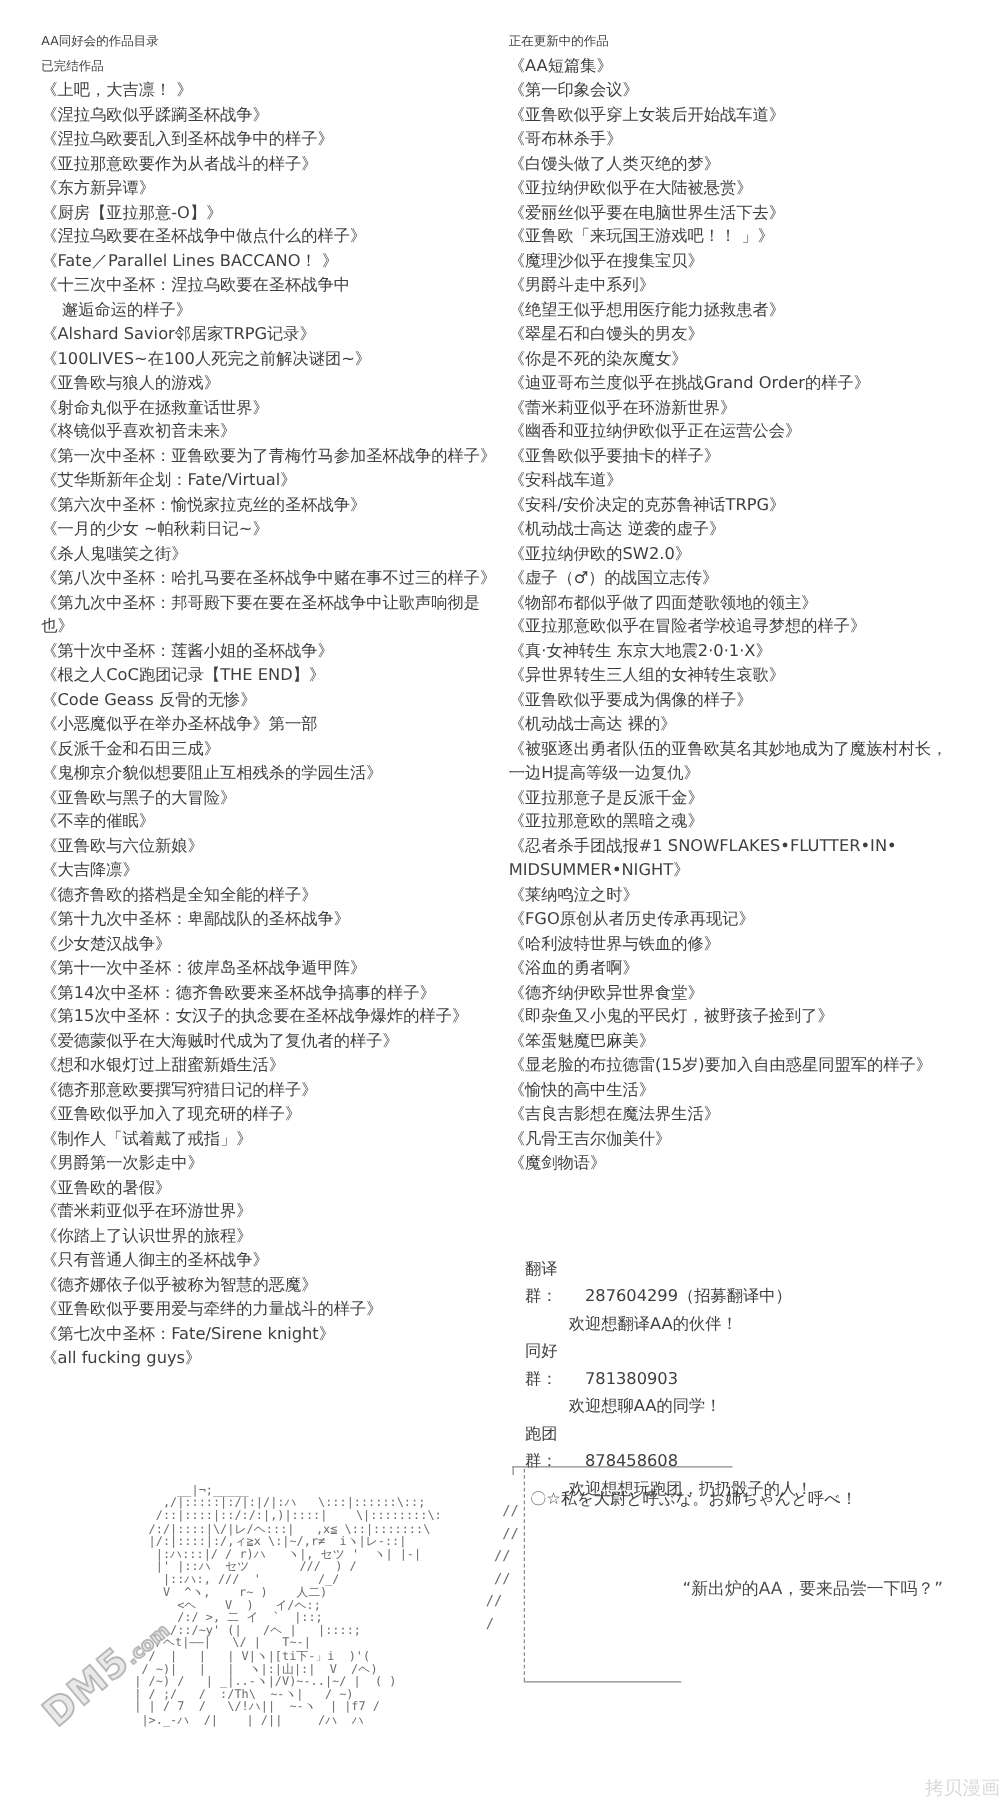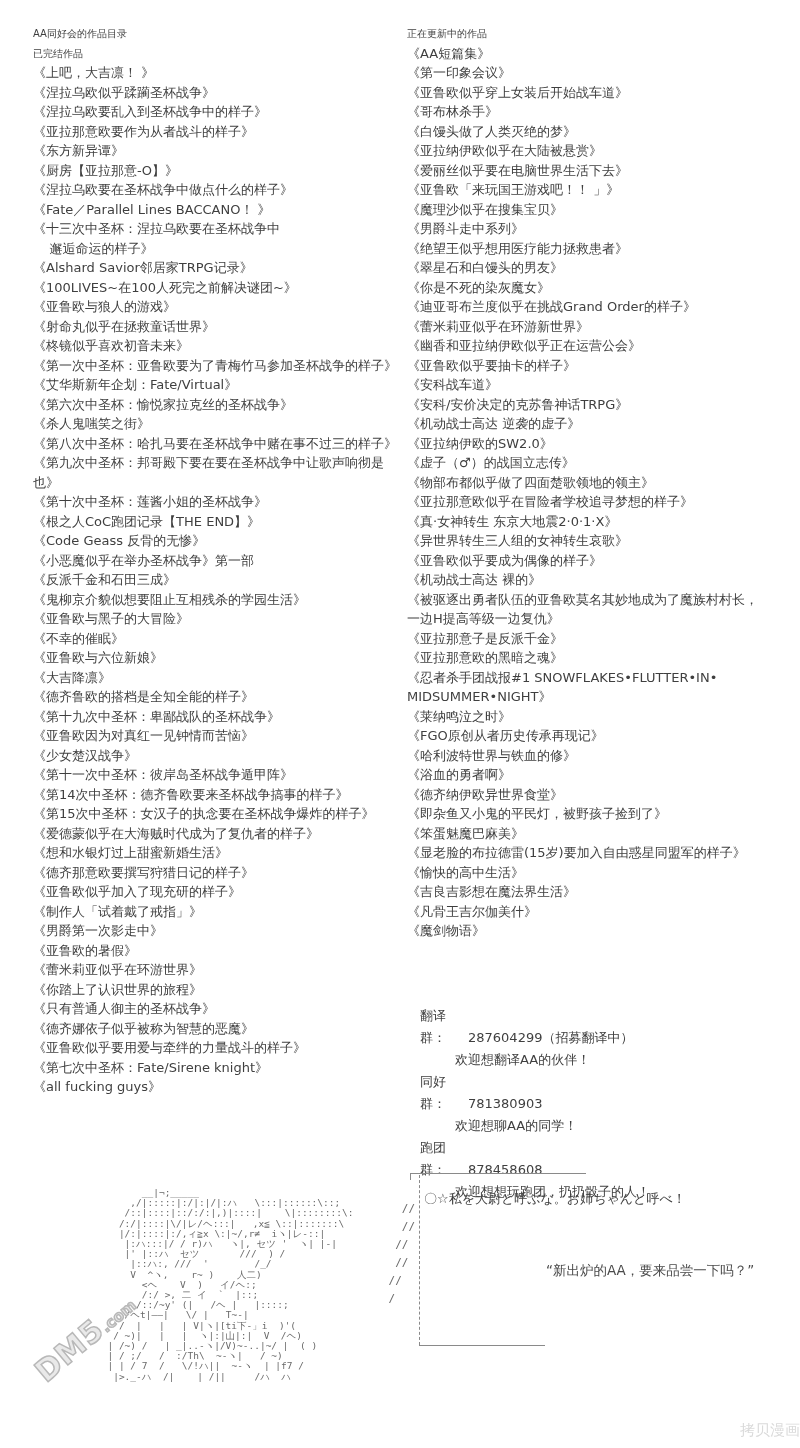--- a/index.html
+++ b/index.html
@@ -68,36 +68,36 @@
         <div class="work-item">《十三次中圣杯：涅拉乌欧要在圣杯战争中
     邂逅命运的样子》</div>
         <div class="work-item">《Alshard Savior邻居家TRPG记录》</div>
         <div class="work-item">《100LIVES~在100人死完之前解决谜团~》</div>
         <div class="work-item">《亚鲁欧与狼人的游戏》</div>
         <div class="work-item">《射命丸似乎在拯救童话世界》</div>
         <div class="work-item">《柊镜似乎喜欢初音未来》</div>
         <div class="work-item">《第一次中圣杯：亚鲁欧要为了青梅竹马参加圣杯战争的样子》</div>
         <div class="work-item">《艾华斯新年企划：Fate/Virtual》</div>
         <div class="work-item">《第六次中圣杯：愉悦家拉克丝的圣杯战争》</div>
+        <div class="work-item">《一月的少女 ~帕秋莉日记~》</div>
         <div class="work-item">《杀人鬼嗤笑之街》</div>
         <div class="work-item">《第八次中圣杯：哈扎马要在圣杯战争中赌在事不过三的样子》</div>
         <div class="work-item">《第九次中圣杯：邦哥殿下要在要在圣杯战争中让歌声响彻是也》</div>
         <div class="work-item">《第十次中圣杯：莲酱小姐的圣杯战争》</div>
         <div class="work-item">《根之人CoC跑团记录【THE END】》</div>
         <div class="work-item">《Code Geass 反骨的无惨》</div>
         <div class="work-item">《小恶魔似乎在举办圣杯战争》第一部</div>
         <div class="work-item">《反派千金和石田三成》</div>
         <div class="work-item">《鬼柳京介貌似想要阻止互相残杀的学园生活》</div>
         <div class="work-item">《亚鲁欧与黑子的大冒险》</div>
         <div class="work-item">《不幸的催眠》</div>
         <div class="work-item">《亚鲁欧与六位新娘》</div>
         <div class="work-item">《大吉降凛》</div>
         <div class="work-item">《德齐鲁欧的搭档是全知全能的样子》</div>
         <div class="work-item">《第十九次中圣杯：卑鄙战队的圣杯战争》</div>
-        <div class="work-item">《亚鲁欧因为对真红一见钟情而苦恼》</div>
         <div class="work-item">《少女楚汉战争》</div>
         <div class="work-item">《第十一次中圣杯：彼岸岛圣杯战争遁甲阵》</div>
         <div class="work-item">《第14次中圣杯：德齐鲁欧要来圣杯战争搞事的样子》</div>
         <div class="work-item">《第15次中圣杯：女汉子的执念要在圣杯战争爆炸的样子》</div>
         <div class="work-item">《爱德蒙似乎在大海贼时代成为了复仇者的样子》</div>
         <div class="work-item">《想和水银灯过上甜蜜新婚生活》</div>
         <div class="work-item">《德齐那意欧要撰写狩猎日记的样子》</div>
         <div class="work-item">《亚鲁欧似乎加入了现充研的样子》</div>
         <div class="work-item">《制作人「试着戴了戒指」》</div>
         <div class="work-item">《男爵第一次影走中》</div>

